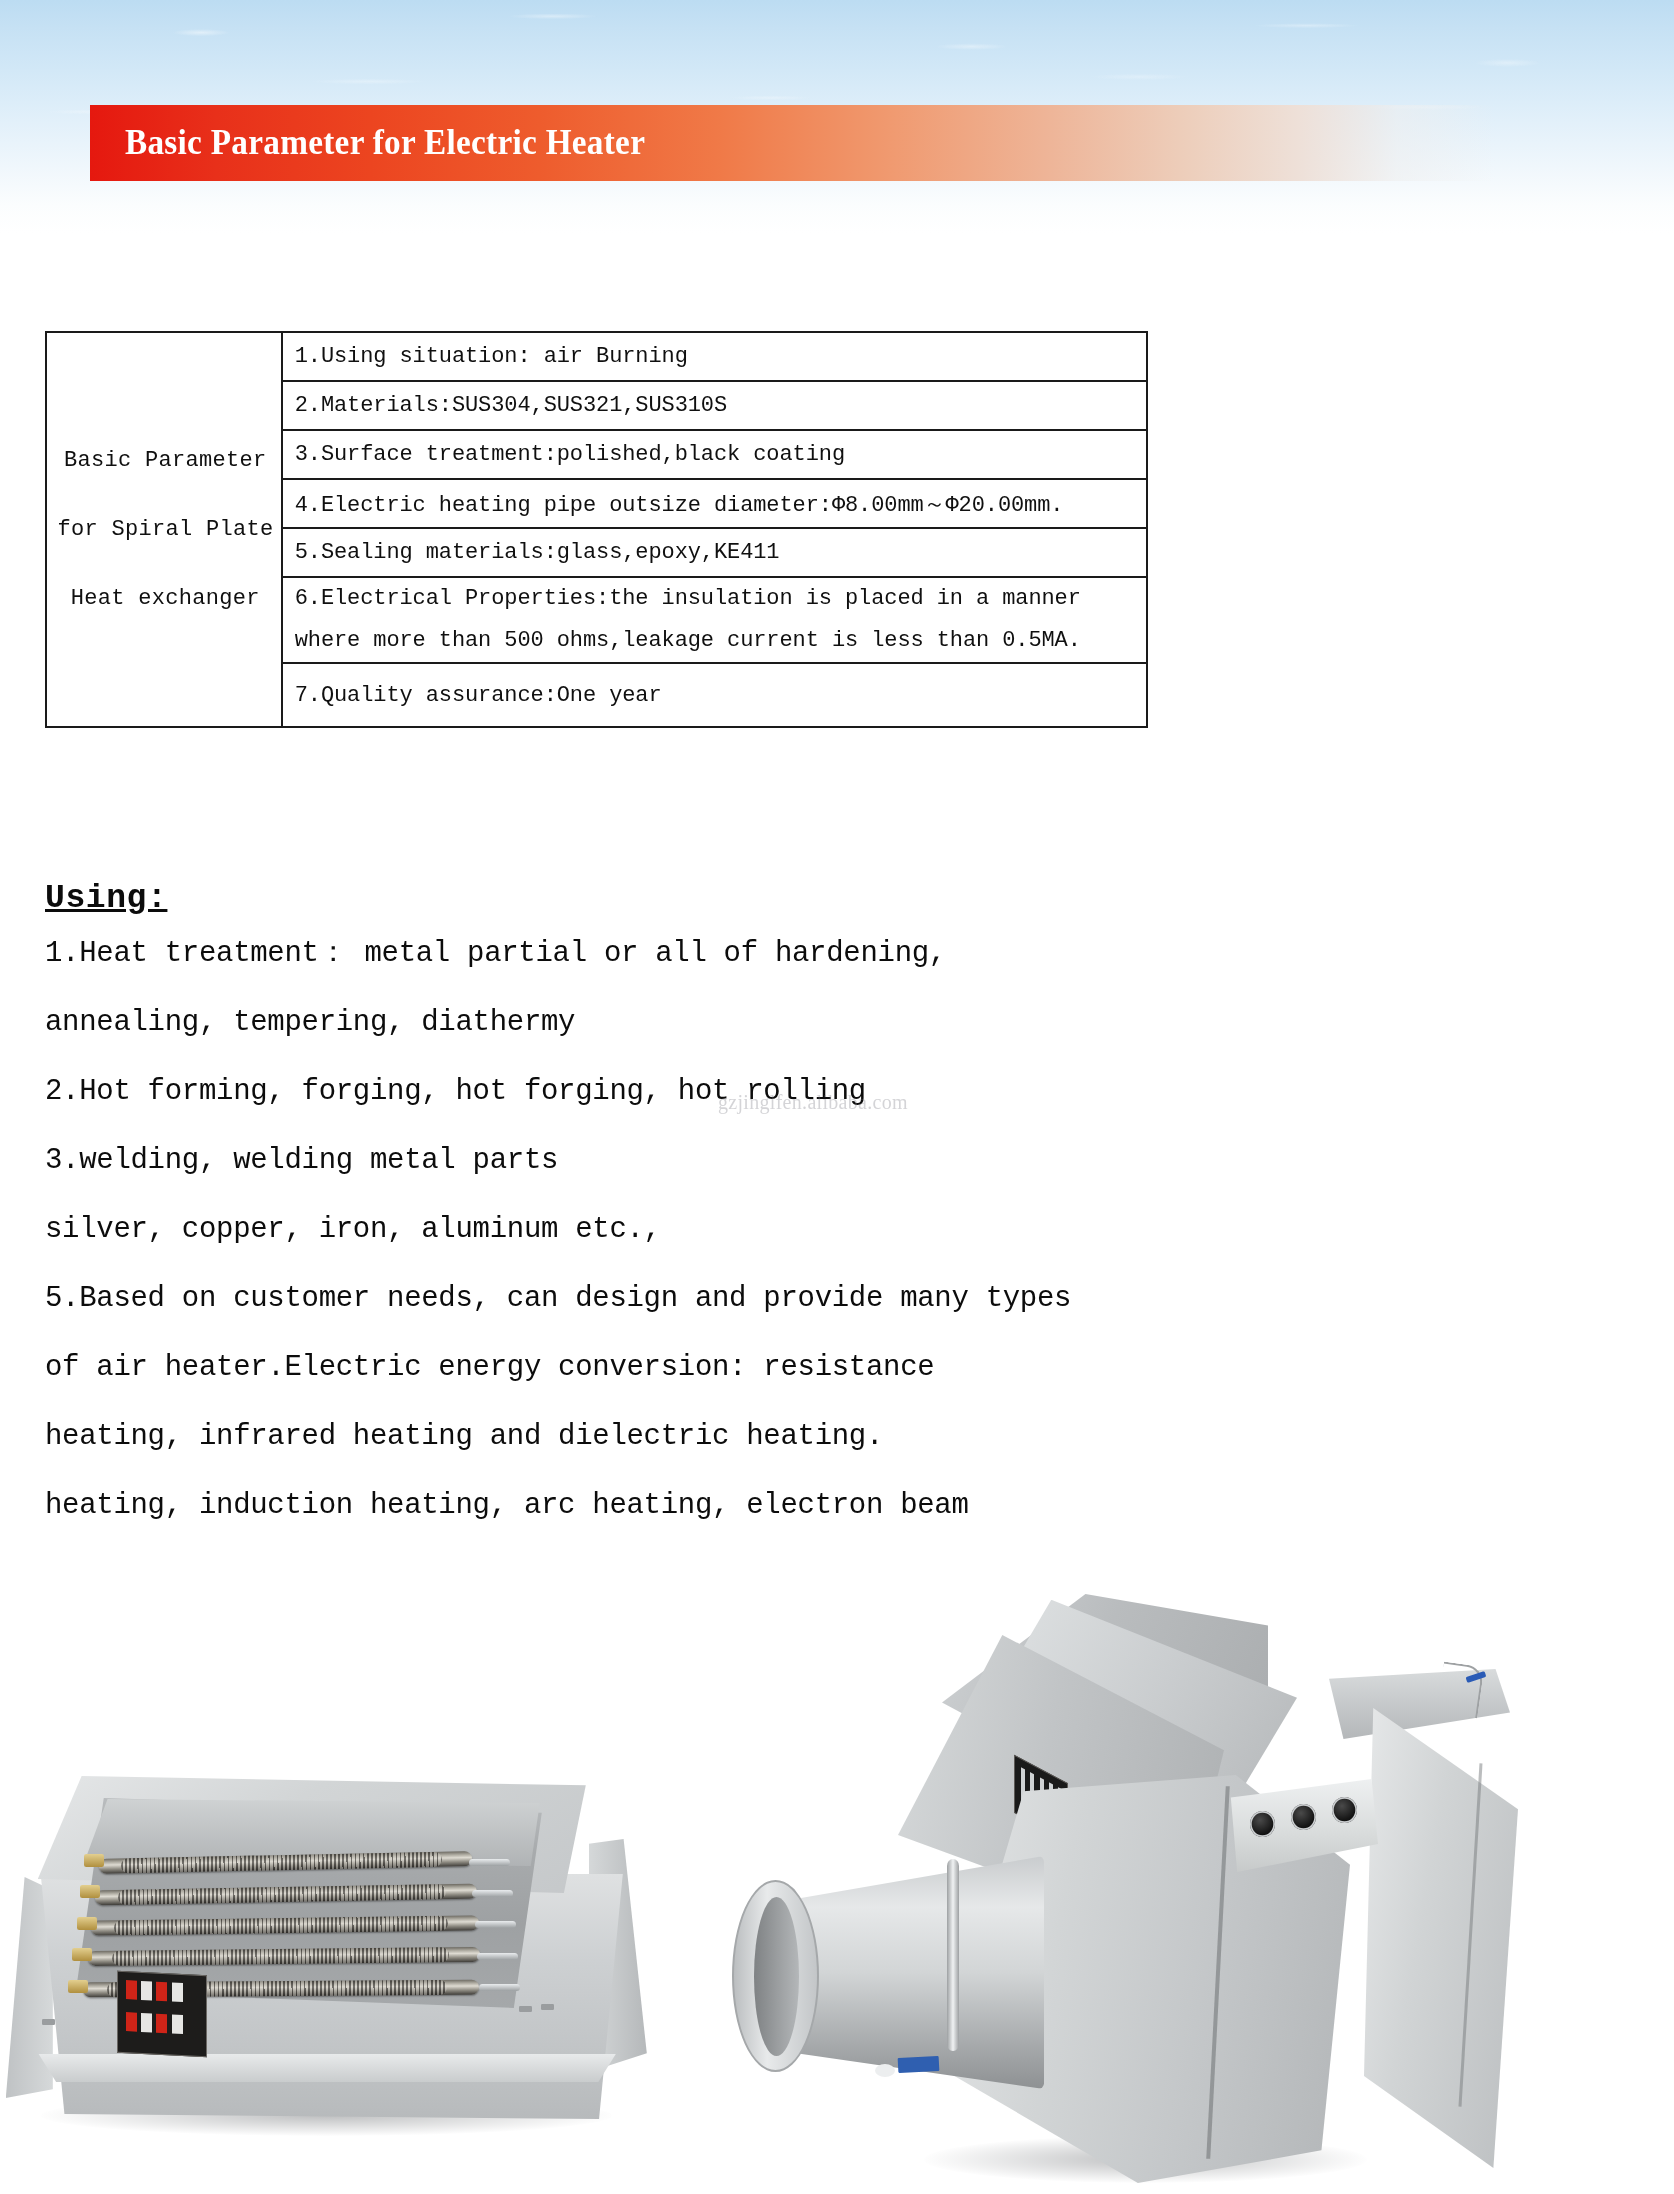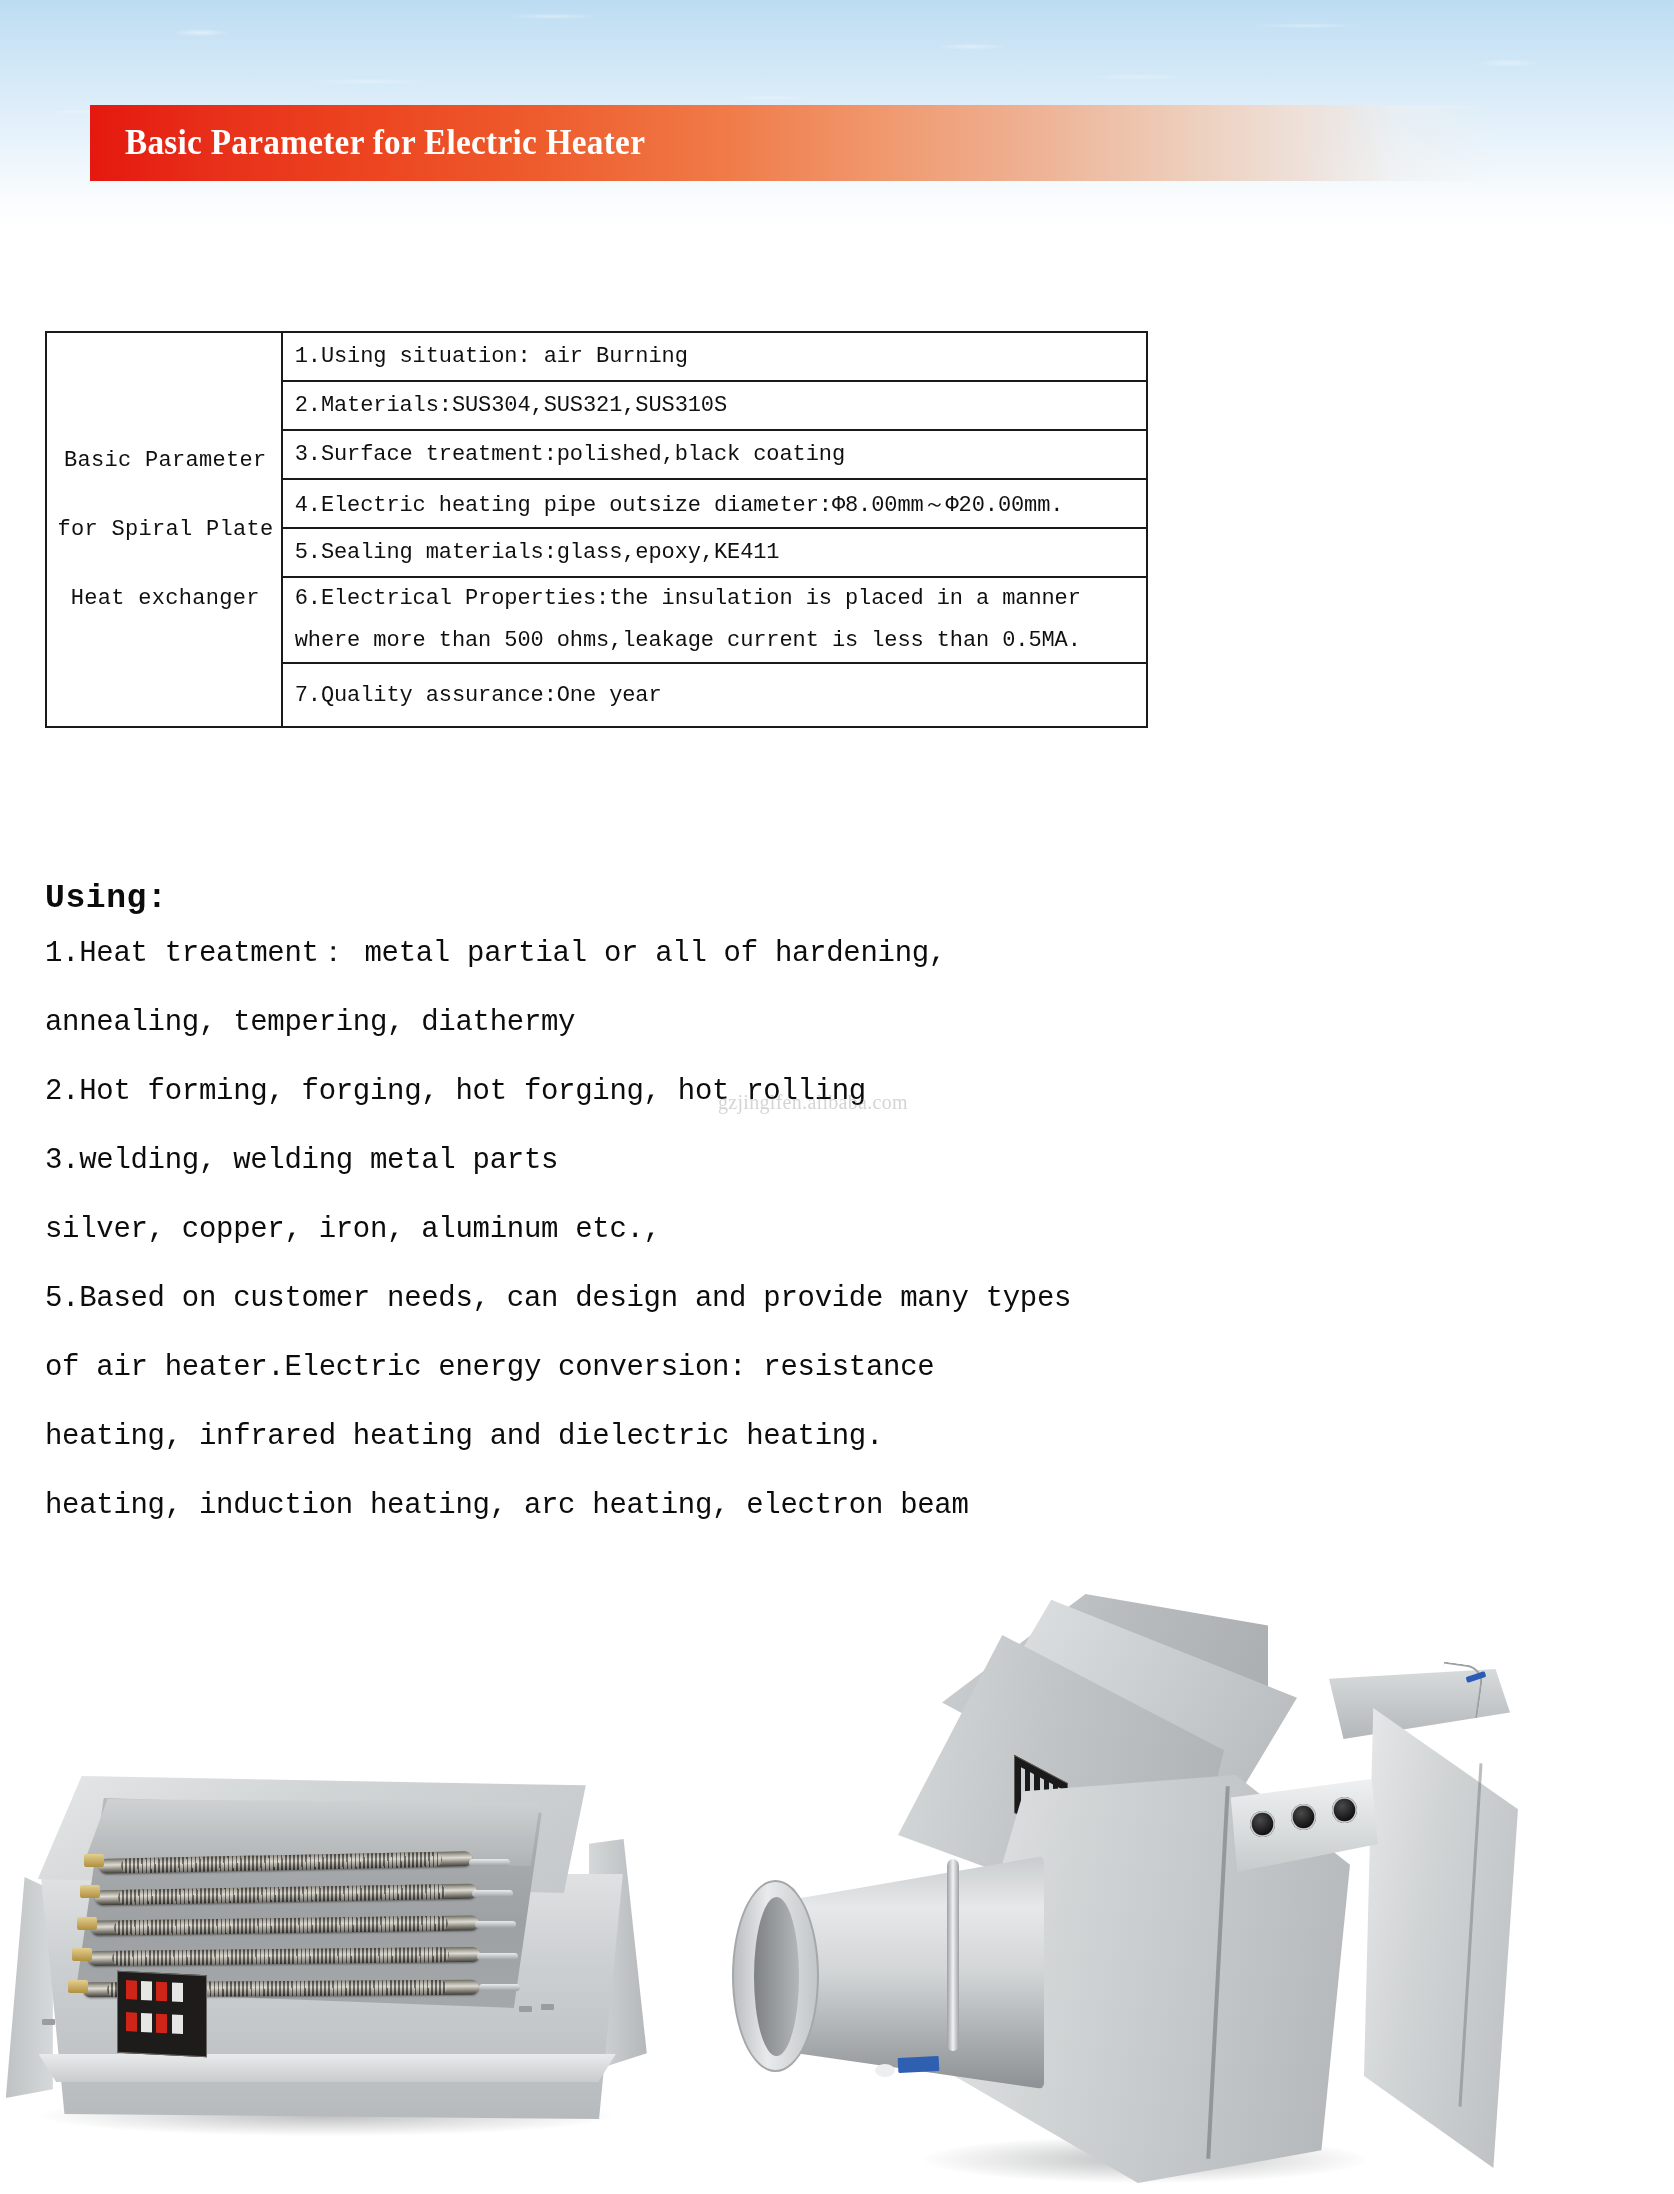--- a/index.html
+++ b/index.html
@@ -126,20 +126,21 @@
     left: 45px; top: 879px;
     width: 1515px;
   }
   .using-heading {
     font-family: "Liberation Mono", monospace;
     font-weight: bold;
     font-size: 33px;
     line-height: 40px;
     color: #0c0c0c;
     letter-spacing: 0.6px;
+    text-decoration: underline;
   }
   .using-line {
     font-family: "Liberation Mono", monospace;
     font-size: 29px;
     line-height: 69px;
     color: #0c0c0c;
     white-space: nowrap;
     letter-spacing: -0.3px;
   }
 

